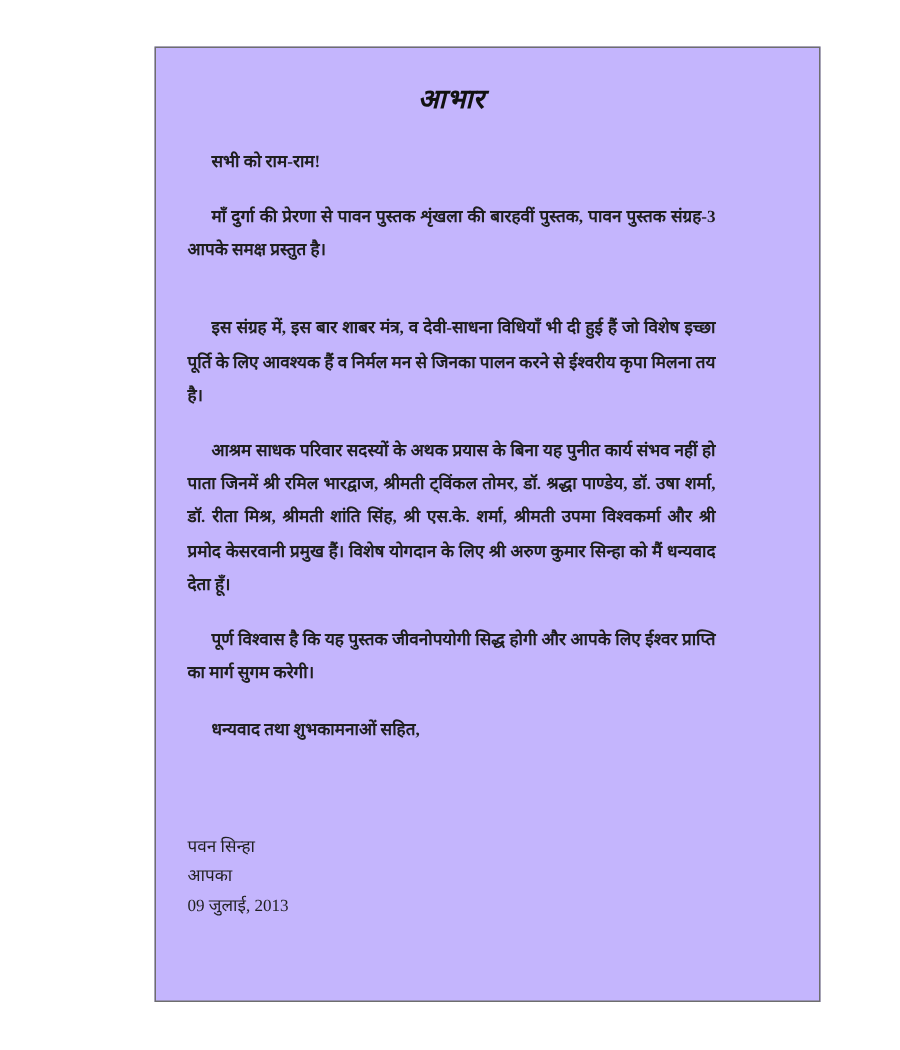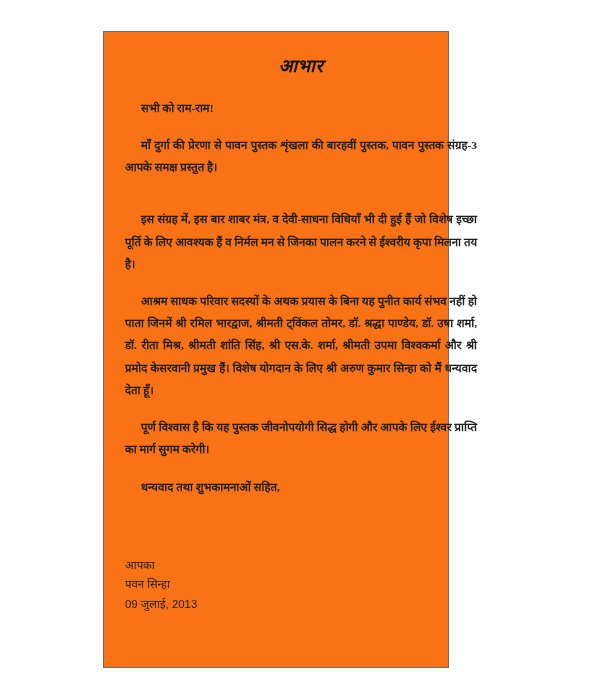--- a/index.html
+++ b/index.html
@@ -13,25 +13,25 @@
     height: 700px;
     overflow: hidden;
     font-family: "Liberation Serif", "DejaVu Serif", serif;
     color: #1a1a1a;
   }
 
   .page {
     position: absolute;
     left: 103px;
     top: 31px;
-    width: 346px;
+    width: 444px;
     height: 637px;
     box-sizing: border-box;
     border: 1.5px solid #6e6e6e;
-    background: #f97316;
+    background: #c4b5fd;
   }
 
   .doc-inner {
     position: absolute;
     left: 21px;
     top: 0;
     width: 352px;
     height: 100%;
   }
 
@@ -70,21 +70,21 @@
     font-size: 11.4px;
     line-height: 1.72;
     text-align: left;
     margin: 0;
     color: #1f1f1f;
   }
 
   .sign-line { white-space: nowrap; }
 
   .sign-date {
-    font-family: Liberation Sans, sans-serif;
+    font-family: Liberation Serif, serif;
   }
 </style>
 </head>
 <body>
 
 <div class="page">
   <div class="doc-inner">
 
     <h1 class="doc-title">आभार</h1>
 
@@ -114,19 +114,19 @@
     <div class="gap-md"></div>
 
     <p class="para indent">धन्यवाद तथा शुभकामनाओं सहित,</p>
 
     <div class="gap-sm"></div>
 
 
     <div class="gap-xl"></div>
 
     <div class="sign-block">
+      <div class="sign-line">पवन सिन्हा</div>
       <div class="sign-line">आपका</div>
-      <div class="sign-line">पवन सिन्हा</div>
       <div class="sign-line sign-date">09 जुलाई, 2013</div>
     </div>
 
   </div>
 </div>
 
 </body></html>

